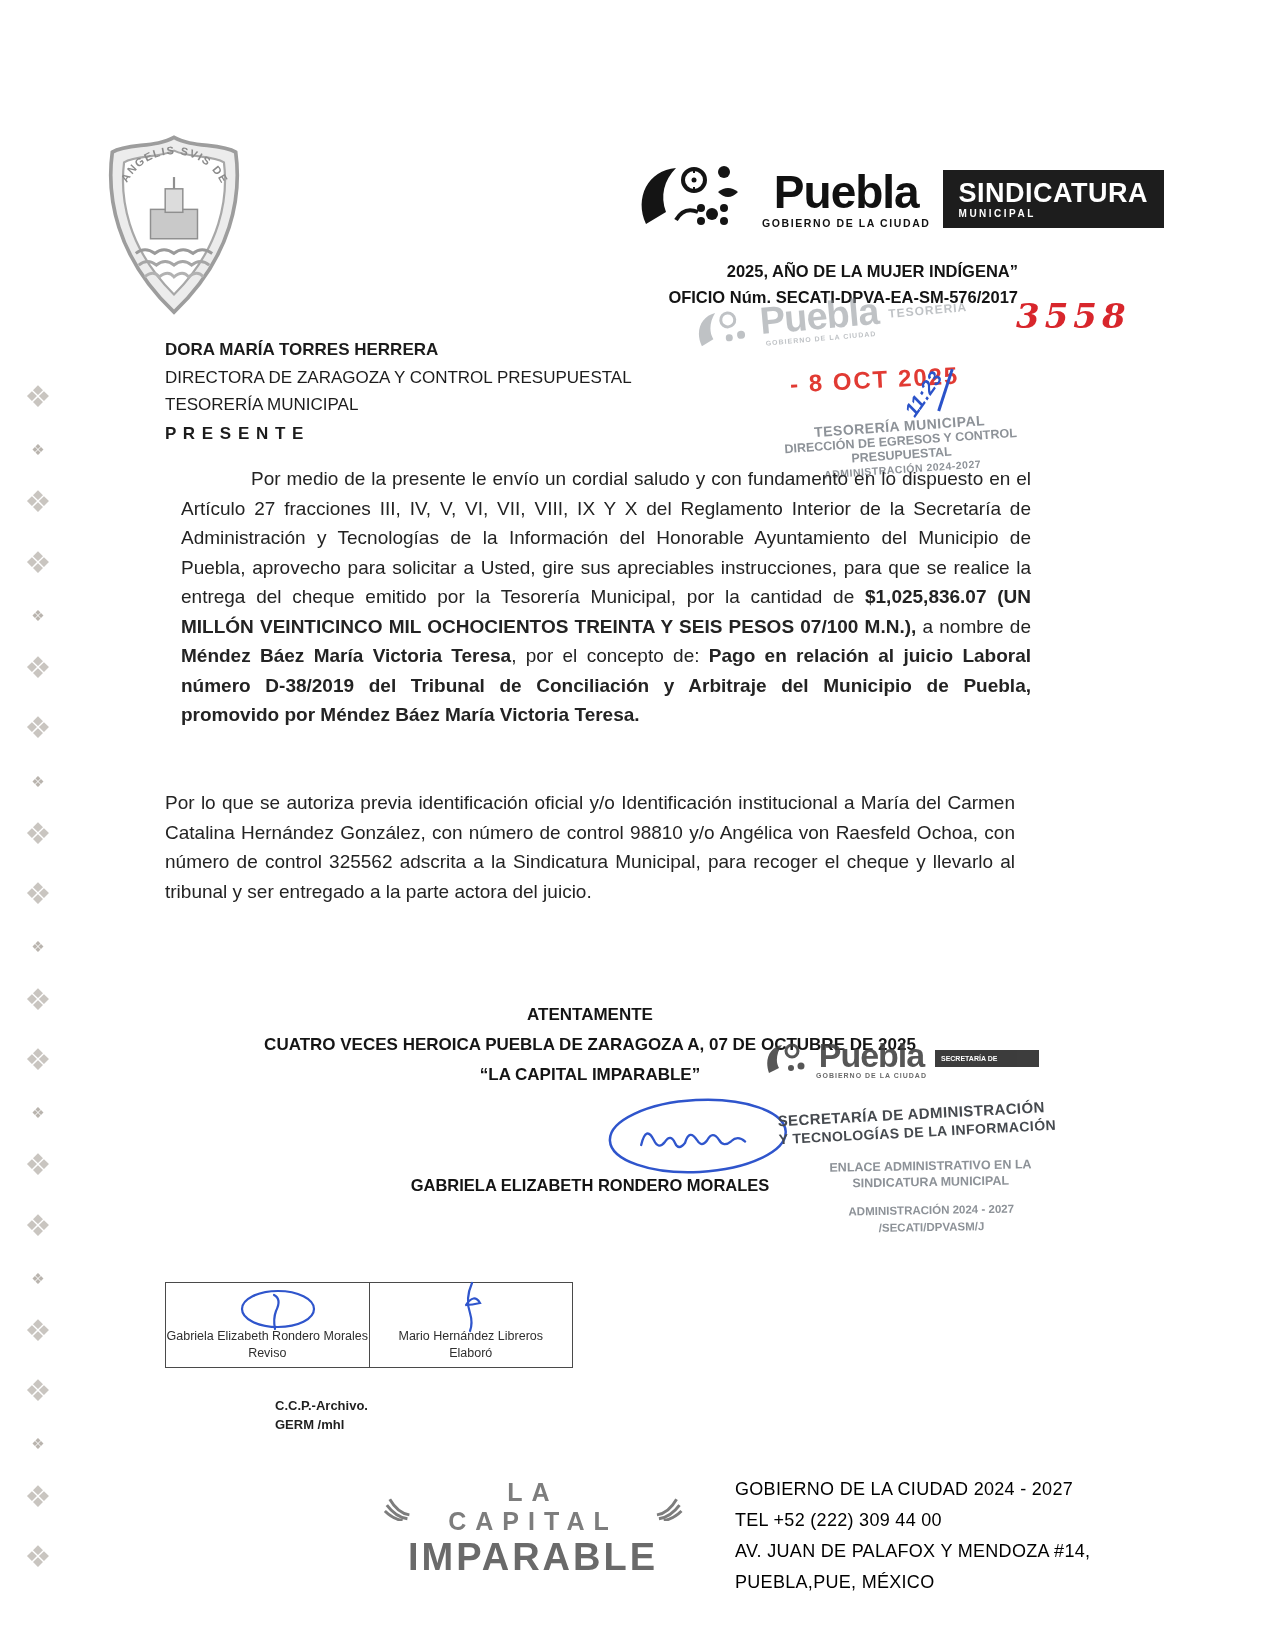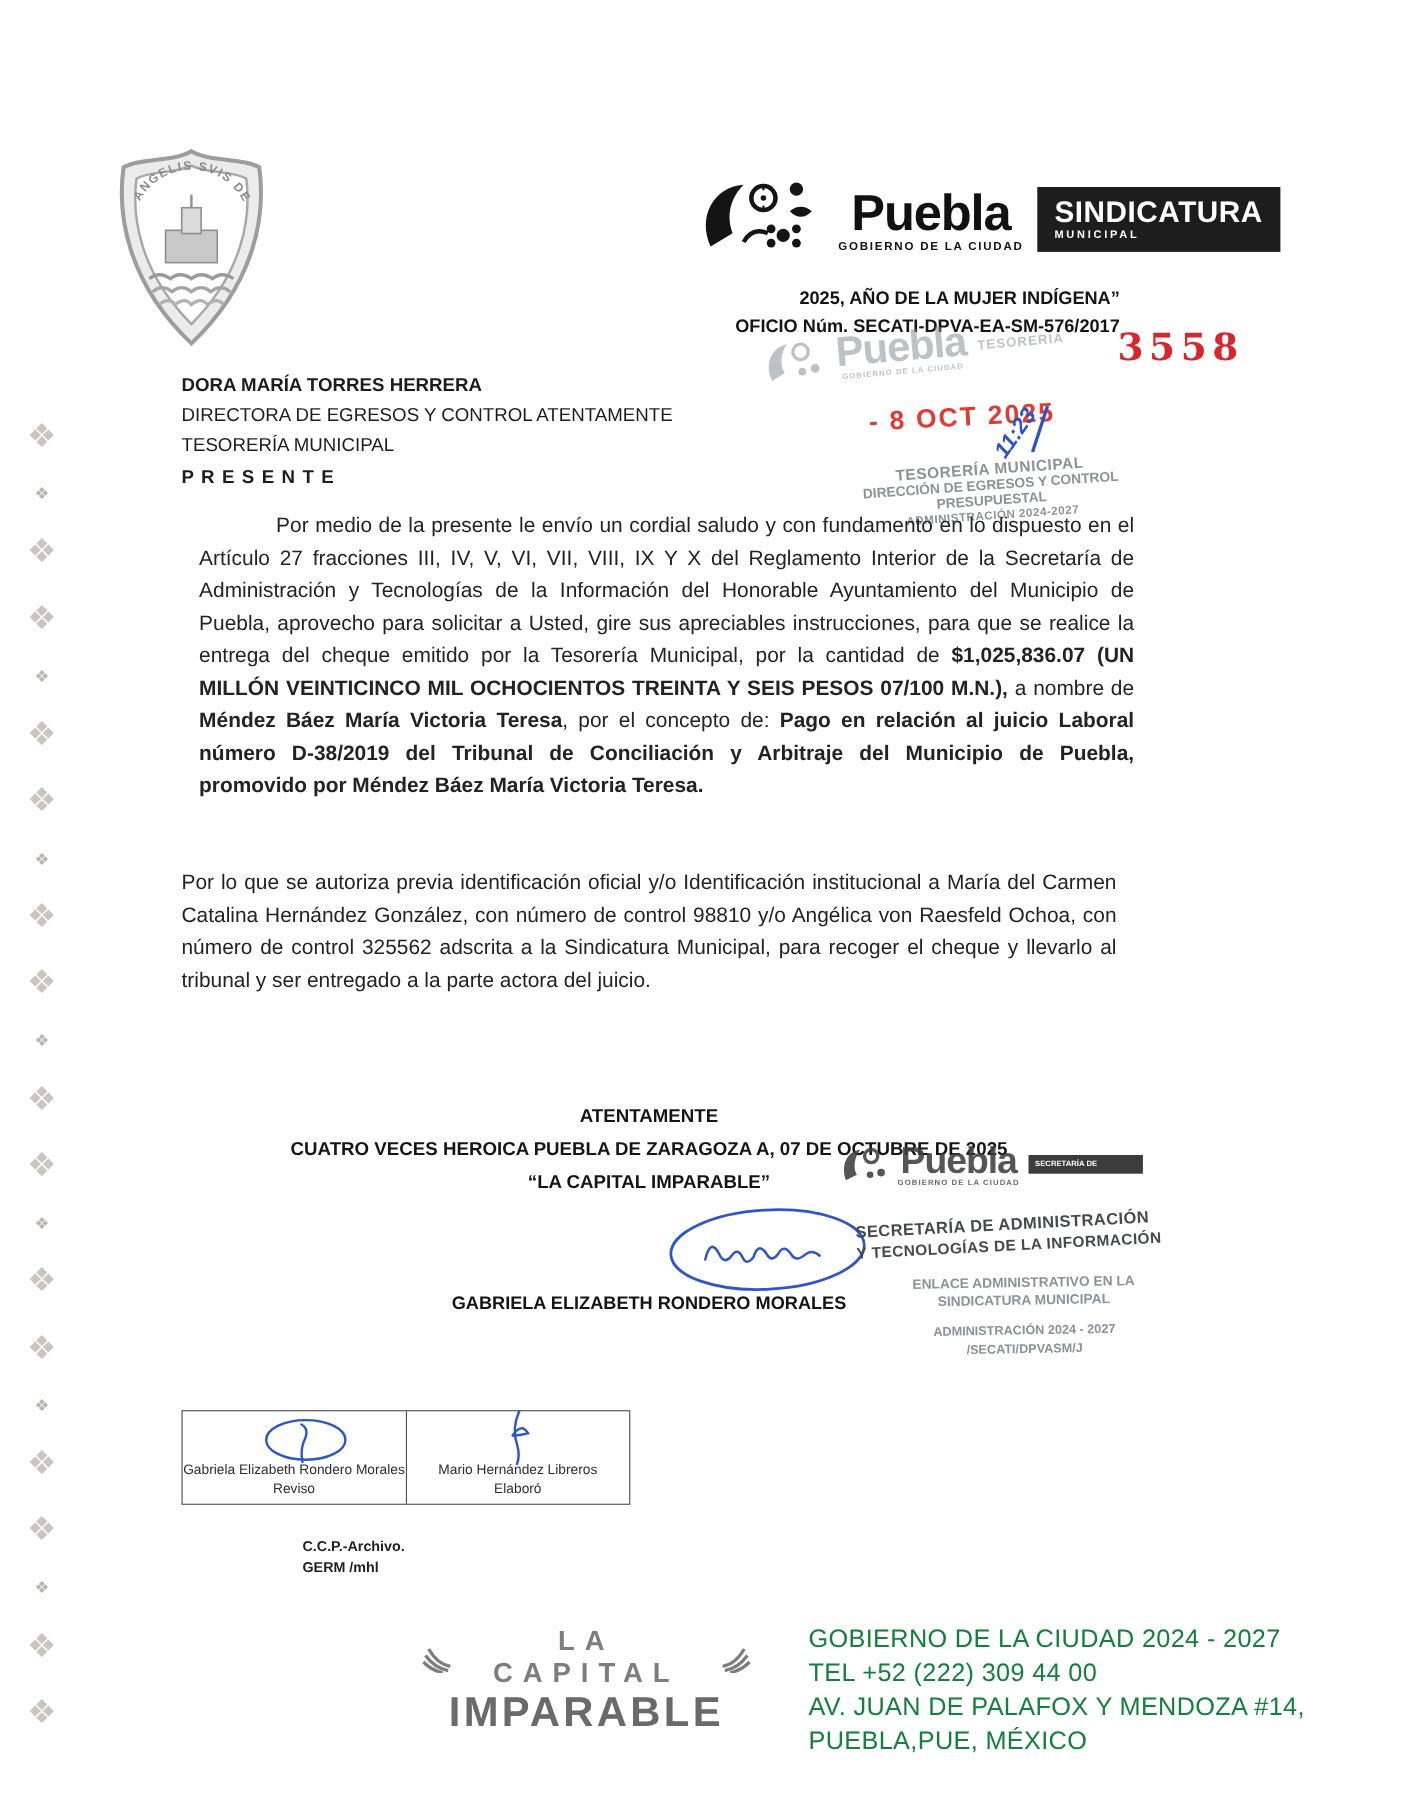--- a/index.html
+++ b/index.html
@@ -15,21 +15,21 @@
 
   
   .brand-row{display:flex;align-items:center;gap:12px;}
   .wordmark{font-weight:800;font-size:46px;letter-spacing:-1px;color:#111;line-height:1;}
   .wordmark-sub{font-weight:bold;font-size:10.5px;letter-spacing:1.6px;color:#111;margin-top:2px;}
   .sind-box{background:#1d1d1d;color:#fff;padding:9px 16px;line-height:1.05;}
   .sind-box .l1{font-weight:800;font-size:27px;letter-spacing:.5px;}
   .sind-box .l2{font-weight:bold;font-size:10px;letter-spacing:2.5px;margin-top:2px;}
 
   .hdr-right{width:430px;text-align:right;font-weight:bold;font-size:16.5px;line-height:26px;color:#141414;}
-  .folio{font-family:"DejaVu Serif", serif;font-size:34px;color:#d8262c;letter-spacing:5px;font-weight:bold;}
+  .folio{font-family:"DejaVu Serif", serif;font-size:34px;color:#d8262c;letter-spacing:5px;font-weight:bold;font-style:italic;}
 
   
   .ghost{opacity:.55;color:#8b9197;}
   .ghost .gw{font-weight:800;font-size:38px;letter-spacing:-1px;line-height:1;}
   .ghost .gside{font-weight:bold;font-size:12px;letter-spacing:1px;}
   .ghost .gtag{font-weight:bold;font-size:7px;letter-spacing:1px;}
   .ghost2{opacity:.88;color:#4a4a4a;}
   .ghost2 .gw{font-weight:800;font-size:34px;letter-spacing:-1px;line-height:1;color:#3f3f3f;}
   .ghost2 .gtag{font-weight:bold;font-size:7px;letter-spacing:1px;color:#555;}
   .mini-box{background:#222;color:#fff;padding:4px 6px;font-size:7px;font-weight:bold;line-height:1.3;}
@@ -76,21 +76,21 @@
   .rrole{font-size:12.5px;color:#2e2e2e;margin-top:3px;}
   .sig-overlay{position:absolute;}
 
   .ccp{font-size:13px;font-weight:bold;line-height:19px;color:#1f1f1f;}
 
   .cap-logo{width:310px;text-align:center;color:#7d7d7d;}
   .cap-row{display:flex;align-items:center;justify-content:flex-end;gap:6px;}
   .cap-l1{font-weight:800;font-size:25px;letter-spacing:9px;color:#7d7d7d;}
   .cap-l2{font-weight:800;font-size:38px;letter-spacing:3px;color:#6a6a6a;line-height:1;margin-top:2px;}
 
-  .footer-right{font-size:23px;line-height:31px;color:#15803d;letter-spacing:.3px;}
+  .footer-right{font-size:18px;line-height:31px;color:#000000;letter-spacing:.3px;}
 </style>
 </head>
 <body>
 
 <div class="page">
 
   <div class="abs orn-strip" style="left:14px;top:382px;height:1190px;">
       <span class="orn-glyph">❖</span>
       <span class="orn-glyph orn-small">❖</span>
       <span class="orn-glyph">❖</span>
@@ -190,21 +190,21 @@
 
   <div class="abs dept-stamp" style="left:766px;top:418px;">
     <div class="d1">TESORERÍA MUNICIPAL</div>
     <div class="d2">DIRECCIÓN DE EGRESOS Y CONTROL</div>
     <div class="d3">PRESUPUESTAL</div>
     <div class="d4">ADMINISTRACIÓN 2024-2027</div>
   </div>
 
   <div class="abs addr" style="left:165px;top:336px;">
     <div class="nm">DORA MARÍA TORRES HERRERA</div>
-    <div>DIRECTORA DE EGRESOS Y CONTROL ATENTAMENTE</div>
+    <div>DIRECTORA DE ZARAGOZA Y CONTROL PRESUPUESTAL</div>
     <div>TESORERÍA MUNICIPAL</div>
     <div class="sal">P R E S E N T E</div>
   </div>
 
   <p class="abs para indent" style="left:165px;top:448px;margin:16px;">
     <span>Por medio de la presente le envío un cordial saludo y con fundamento en lo dispuesto en el Artículo 27 fracciones III, IV, V, VI, VII, VIII, IX Y X  del Reglamento Interior de la Secretaría de Administración y Tecnologías de la Información del Honorable Ayuntamiento del Municipio de Puebla, aprovecho para solicitar a Usted, gire sus apreciables instrucciones, para que se  realice la entrega del cheque emitido por la Tesorería Municipal, por la cantidad de </span><span class="b">$1,025,836.07 (UN MILLÓN VEINTICINCO MIL OCHOCIENTOS TREINTA Y SEIS PESOS 07/100 M.N.),</span><span> a nombre de </span><span class="b">Méndez Báez María Victoria Teresa</span><span>, por el concepto de: </span><span class="b">Pago en relación al juicio Laboral número D-38/2019 del Tribunal de Conciliación y Arbitraje del Municipio de Puebla, promovido por Méndez Báez María Victoria Teresa.</span>
   </p>
 
   <p class="abs para" style="left:165px;top:788px;margin:0;">Por lo que se autoriza previa identificación oficial y/o Identificación institucional a María del Carmen Catalina Hernández González, con número de control 98810 y/o Angélica von Raesfeld Ochoa, con número de control 325562 adscrita a la Sindicatura Municipal, para recoger el cheque y llevarlo al tribunal y ser entregado a la parte actora del juicio.</p>
 

